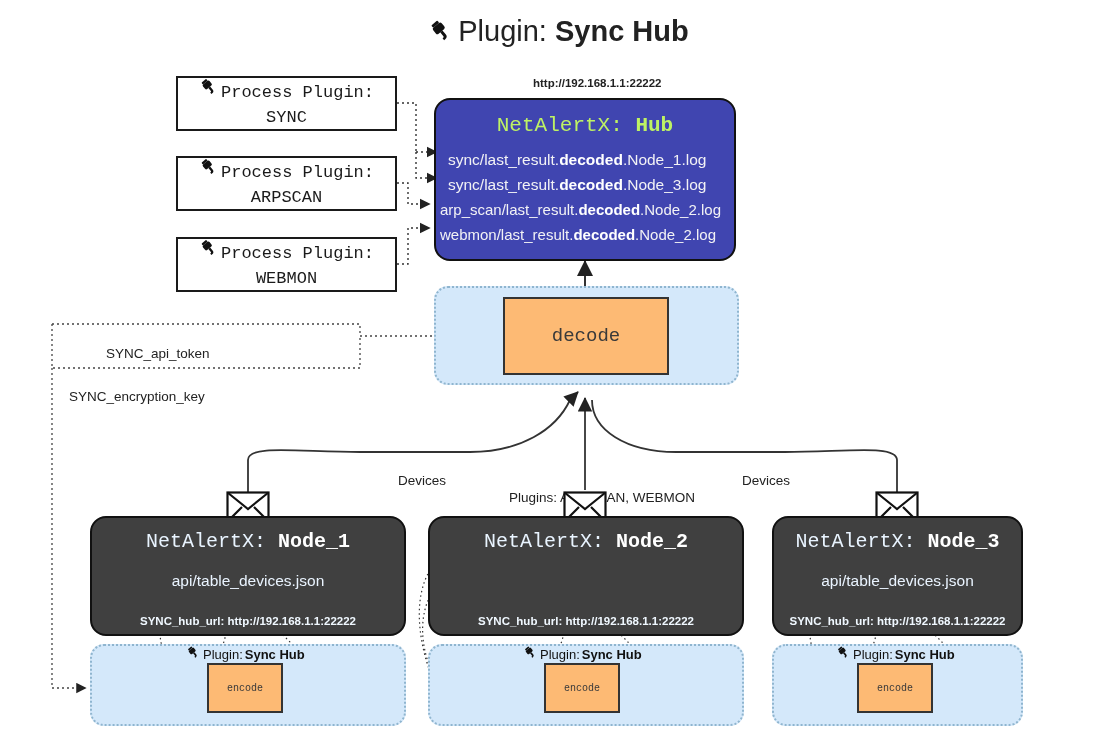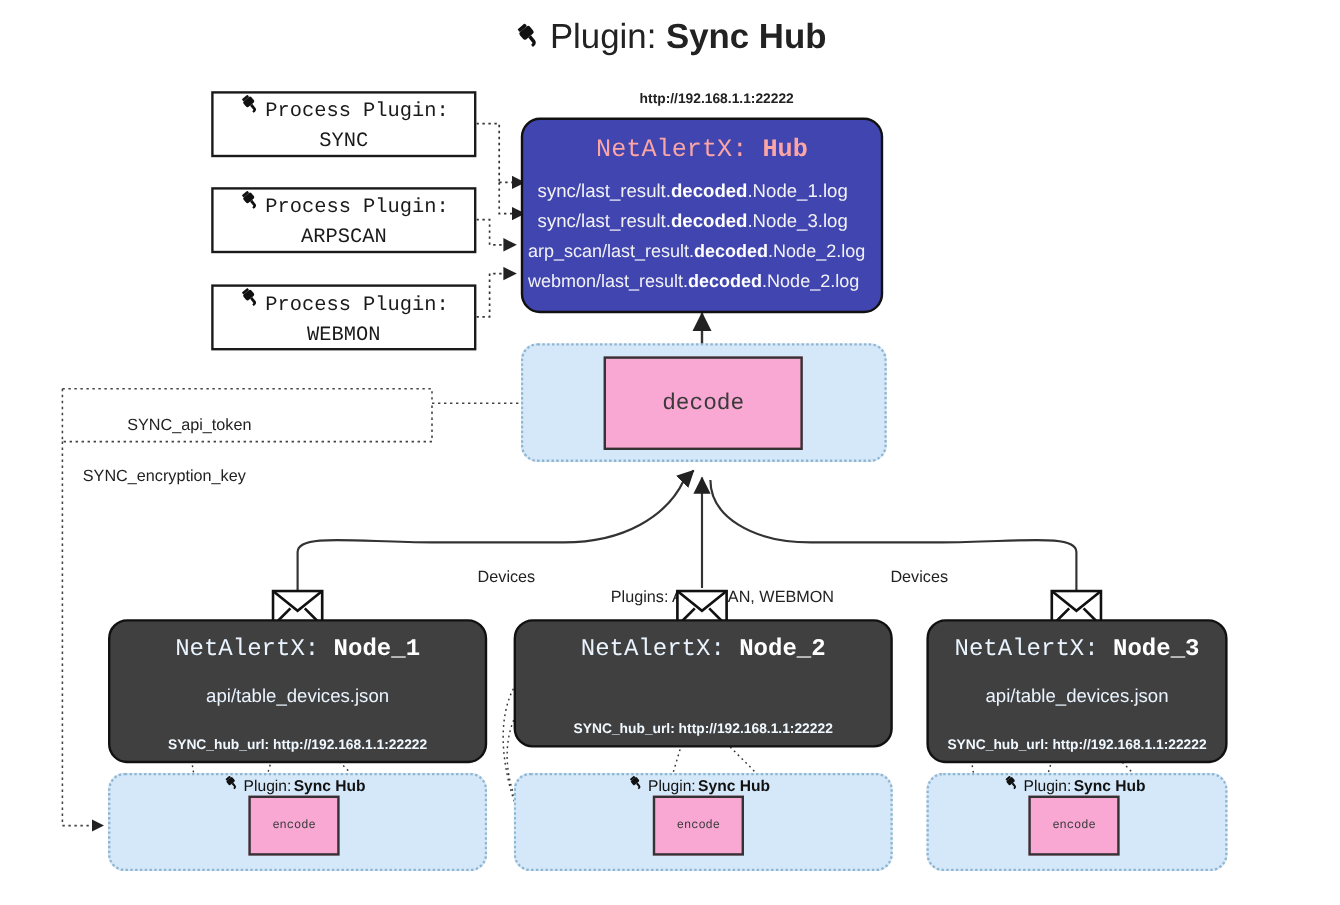--- a/index.html
+++ b/index.html
@@ -20,35 +20,35 @@
            align-items:center;justify-content:center;
            font-family:"Liberation Mono","DejaVu Sans Mono",monospace;
            font-size:17px;line-height:25px;color:#1a1a1a;}
   .procbox .l1{display:flex;align-items:flex-end;gap:2px;white-space:nowrap;}
   .procbox .l2{white-space:nowrap;}
 
   
   .hub{position:absolute;background:#4045b0;border:2.5px solid #111;
        border-radius:16px;box-sizing:border-box;color:#ffffff;}
   .hub .hub-title{text-align:center;font-family:"Liberation Mono","DejaVu Sans Mono",monospace;
-       font-size:21px;line-height:26px;margin-top:13px;color:#fca5a5;}
+       font-size:21px;line-height:26px;margin-top:13px;color:#bef264;}
   .hub .hub-title b{font-weight:bold;}
   .hub .rows{margin-top:8px;}
   .hub .row{font-size:15.5px;line-height:25px;white-space:nowrap;color:#f2f2f5;
             padding-left:12px;}
   .hub .row b{font-weight:bold;color:#ffffff;}
   .hub .row.wide{padding-left:4px;font-size:15px;}
   .hub-url{position:absolute;font-size:11.5px;font-weight:bold;color:#222;white-space:nowrap;}
 
   
   .lightbox{position:absolute;background:#d4e8fa;border:2px dotted #8fb5cf;
             border-radius:14px;box-sizing:border-box;}
 
   
-  .pbox{position:absolute;background:#f9a8d4;border:2px solid #333;box-sizing:border-box;
+  .pbox{position:absolute;background:#fdba74;border:2px solid #333;box-sizing:border-box;
         display:flex;align-items:center;justify-content:center;
         font-family:"Liberation Mono","DejaVu Sans Mono",monospace;color:#3a3a3a;}
   .pbox.decode{font-size:19px;}
   .pbox.encode{font-size:10px;}
 
   
   .node{position:absolute;background:#404040;border:2.5px solid #111;border-radius:16px;
         box-sizing:border-box;color:#ffffff;overflow:hidden;}
   .node .n-title{text-align:center;font-family:"Liberation Mono","DejaVu Sans Mono",monospace;
         font-size:20px;line-height:24px;margin-top:12px;color:#e9f4ff;}
@@ -238,21 +238,21 @@
     <div class="n-title">
       <span>NetAlertX:</span>
       <b>Node_1</b>
     </div>
     <div class="n-lines">
       <div class="n-line">api/table_devices.json</div>
     </div>
     <div class="n-foot">SYNC_hub_url: http://192.168.1.1:22222</div>
   </div>
 
-  <div class="node" style="left:428px;top:516px;width:316px;height:107px;">
+  <div class="node" style="left:428px;top:516px;width:316px;height:120px;">
     <div class="n-title">
       <span>NetAlertX:</span>
       <b>Node_2</b>
     </div>
     <div class="n-foot">SYNC_hub_url: http://192.168.1.1:22222</div>
   </div>
 
   <div class="node" style="left:772px;top:516px;width:251px;height:120px;">
     <div class="n-title">
       <span>NetAlertX:</span>

